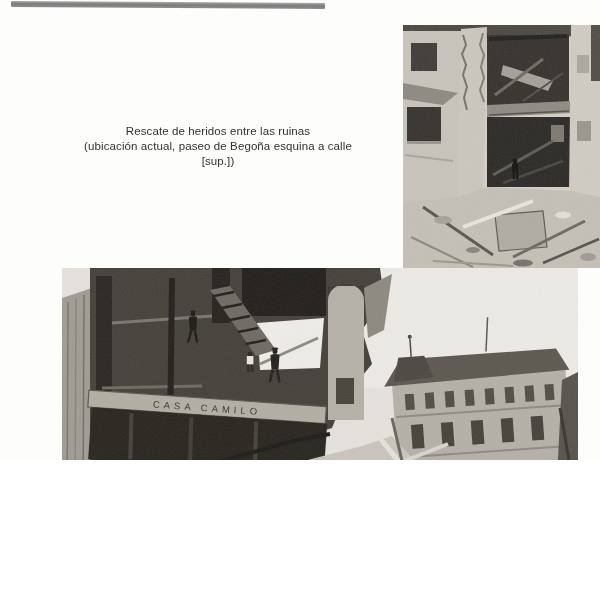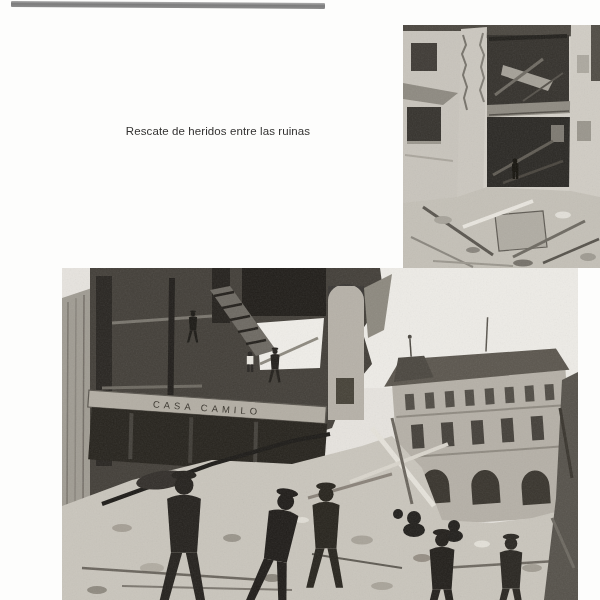--- a/index.html
+++ b/index.html
@@ -1,16 +1,16 @@
 <!DOCTYPE html>
 <html><head>
 <meta charset="utf-8">
 <style>
   html,body{margin:0;padding:0;background:#ffffff;}
-  .page{position:relative;width:600px;height:600px;background:#fdfdfc;overflow:hidden;
+  .page{position:relative;width:600px;height:460px;background:#fdfdfc;overflow:hidden;
         font-family:"Liberation Sans", sans-serif;}
   .top-rule{position:absolute;left:11px;top:2px;width:314px;height:6px;
             background:linear-gradient(#ababab,#7c7c7c 45%,#8d8d8d);
             transform:rotate(0.4deg);border-radius:1px;}
   .caption{position:absolute;left:38px;top:124px;width:360px;text-align:center;
            font-size:11.5px;line-height:15px;color:#333231;letter-spacing:.1px;}
   .caption div{white-space:nowrap;}
   .photo{position:absolute;display:block;}
   .photo-top{left:403px;top:25px;width:197px;height:243px;}
   .photo-bottom{left:62px;top:268px;width:516px;height:332px;}
@@ -18,20 +18,22 @@
 </style>
 </head>
 <body>
 
 <div class="page">
 
   <div class="top-rule"></div>
 
   <div class="caption">
     <div>Rescate de heridos entre las ruinas</div>
+    <div>(ubicación actual, paseo de Begoña esquina a calle</div>
+    <div>[sup.])</div>
   </div>
 
   <svg class="photo photo-top" viewBox="0 0 197 243" width="197" height="243" preserveAspectRatio="none">
     <defs>
       <filter id="gr1" x="0" y="0" width="100%" height="100%">
         <feTurbulence type="fractalNoise" baseFrequency="0.75" numOctaves="2" seed="7"></feTurbulence>
         <feColorMatrix type="saturate" values="0"></feColorMatrix>
         <feComponentTransfer>
             <feFuncA type="linear" slope="0.20" intercept="0"></feFuncA>
           </feComponentTransfer>

